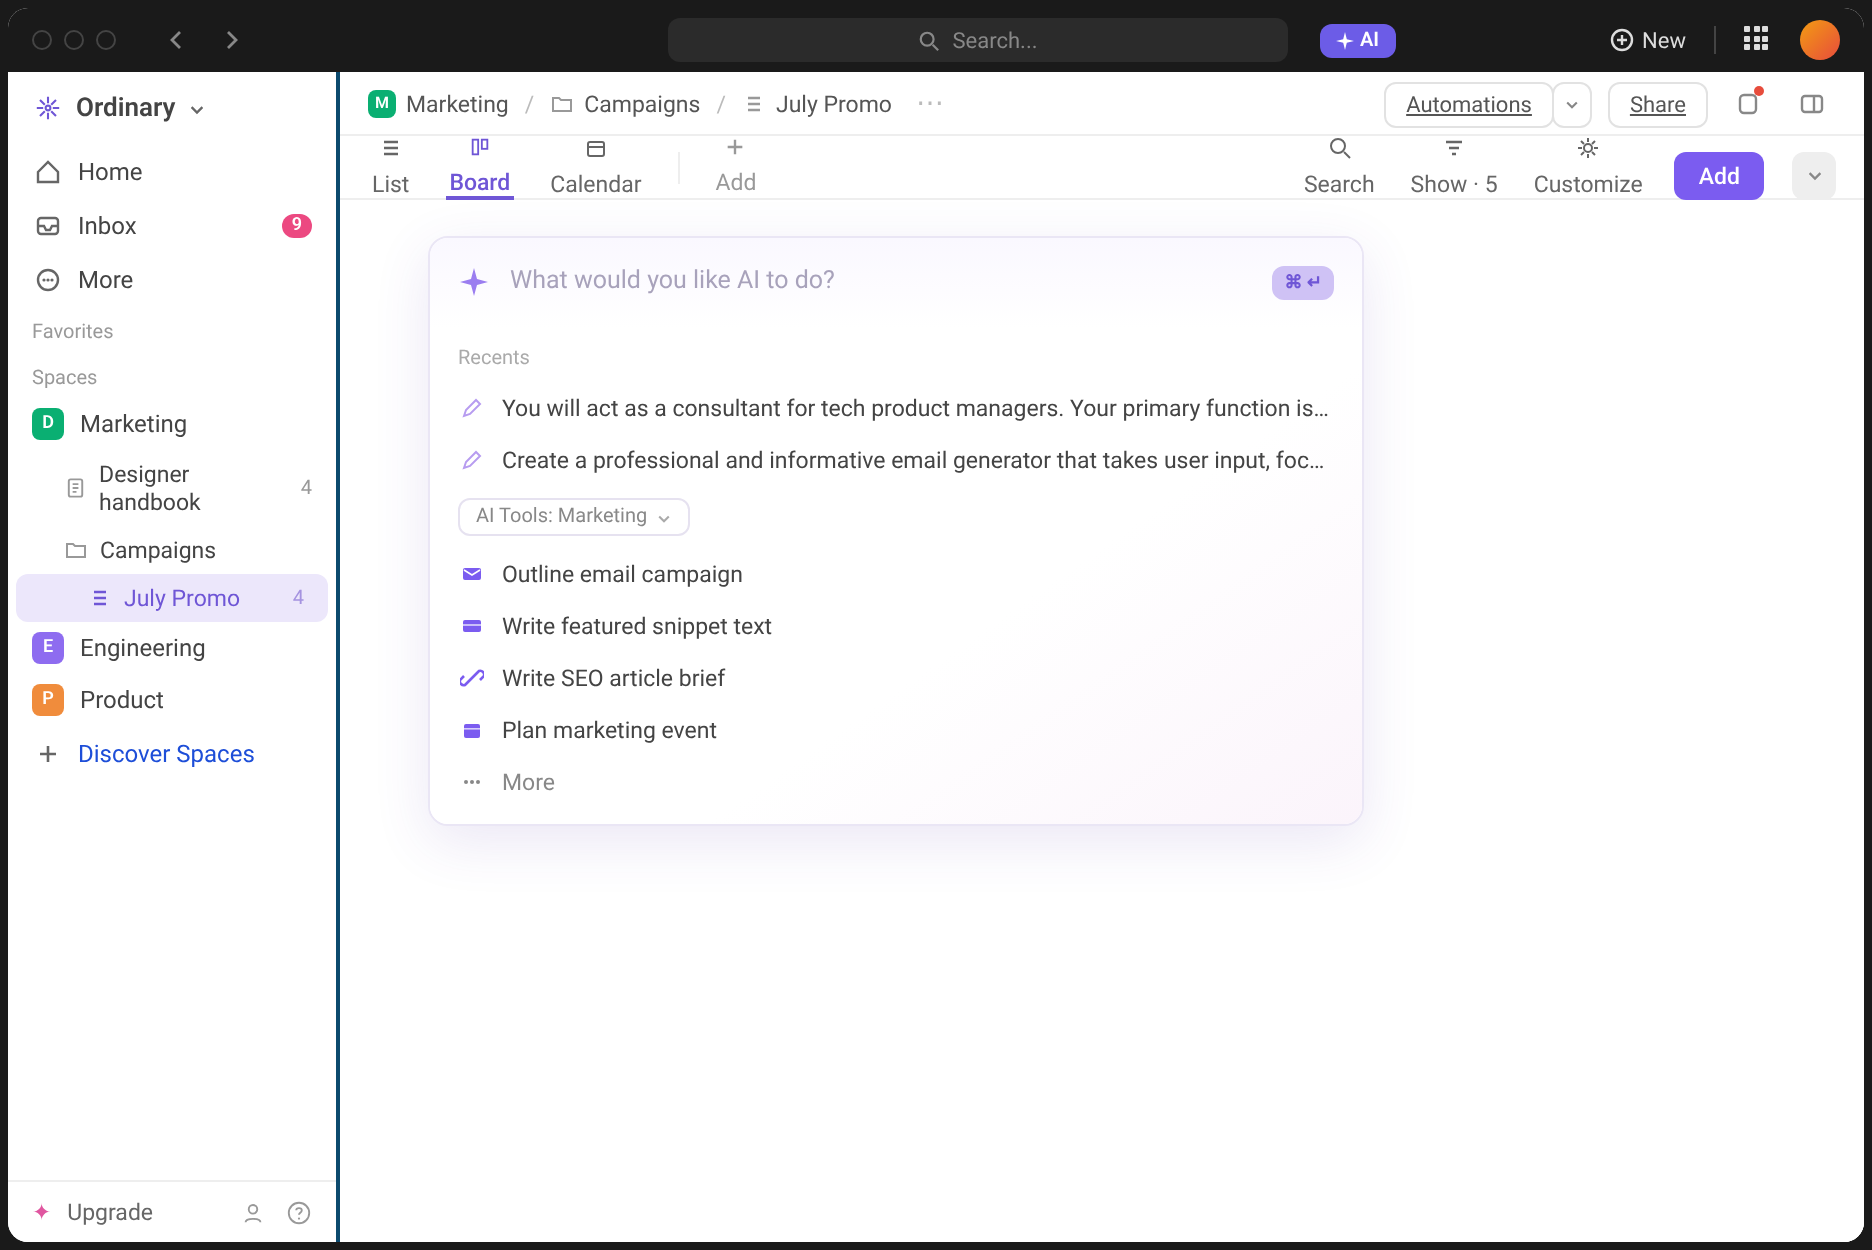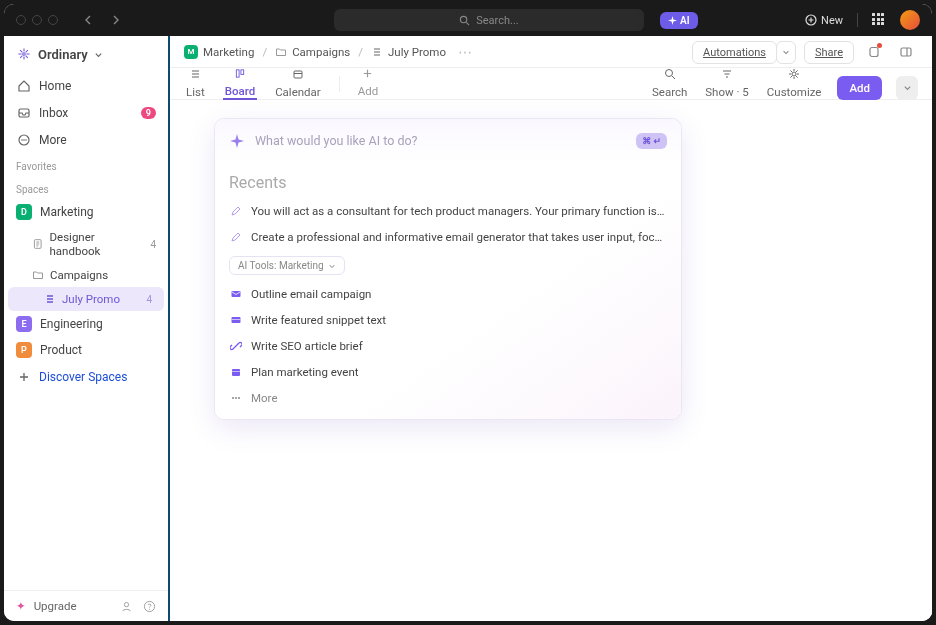--- a/index.html
+++ b/index.html
@@ -51,21 +51,21 @@
 .view-right { margin-left: auto; display: flex; align-items: flex-end; gap: 14px; }
 .primary-btn { background: #7b5cf0; color: #fff; border-radius: 6px; padding: 5px 12px; font-size: 11.5px; font-weight: 500; cursor: pointer; }
 .chev-btn { background: #eee; border-radius: 6px; width: 22px; height: 24px; display: flex; align-items: center; justify-content: center; color: #888; }
 .canvas { flex: 1; background: #fff; position: relative; }
 .ai-panel { position: absolute; left: 44px; top: 18px; width: 468px; background: #fff; border: 1px solid #eae6f5; border-radius: 10px; box-shadow: 0 8px 28px rgba(90,60,170,0.12); overflow: hidden; }
 .ai-header { display: flex; padding: 14px 14px; gap: 10px; background: linear-gradient(180deg,#faf8ff,#fff); }
 .sparkle { color: #9b7ef0; }
 .ai-prompt { flex: 1; font-size: 12.5px; color: #a8a2bb; }
 .kbd { background: #cfc2f5; color: #6f56d6; font-size: 9px; padding: 3px 6px; border-radius: 6px; font-weight: 600; display: flex; align-items: center; gap: 2px; }
 .ai-body { padding: 4px 0 8px; background: linear-gradient(145deg,#fff 60%, #fbf4fb 100%); }
-.ai-section-label { padding: 6px 14px; font-size: 16px; color: #aaa; }
+.ai-section-label { padding: 6px 14px; font-size: 10px; color: #aaa; }
 .ai-row { padding: 6px 14px; display: flex; align-items: center; gap: 8px; font-size: 11.5px; color: #444; cursor: pointer; }
 .ai-row .ri { width: 14px; height: 14px; display: flex; align-items: center; justify-content: center; flex-shrink: 0; }
 .ai-chip { margin: 6px 14px; display: inline-flex; align-items: center; gap: 4px; border: 1px solid #e6e2f0; border-radius: 6px; padding: 3px 8px; font-size: 10px; color: #888; }
 .ellip { white-space: nowrap; overflow: hidden; text-overflow: ellipsis; max-width: 420px; }
 svg { display: block; }
 </style>
 </head>
 <body>
 
 <div class="window">

